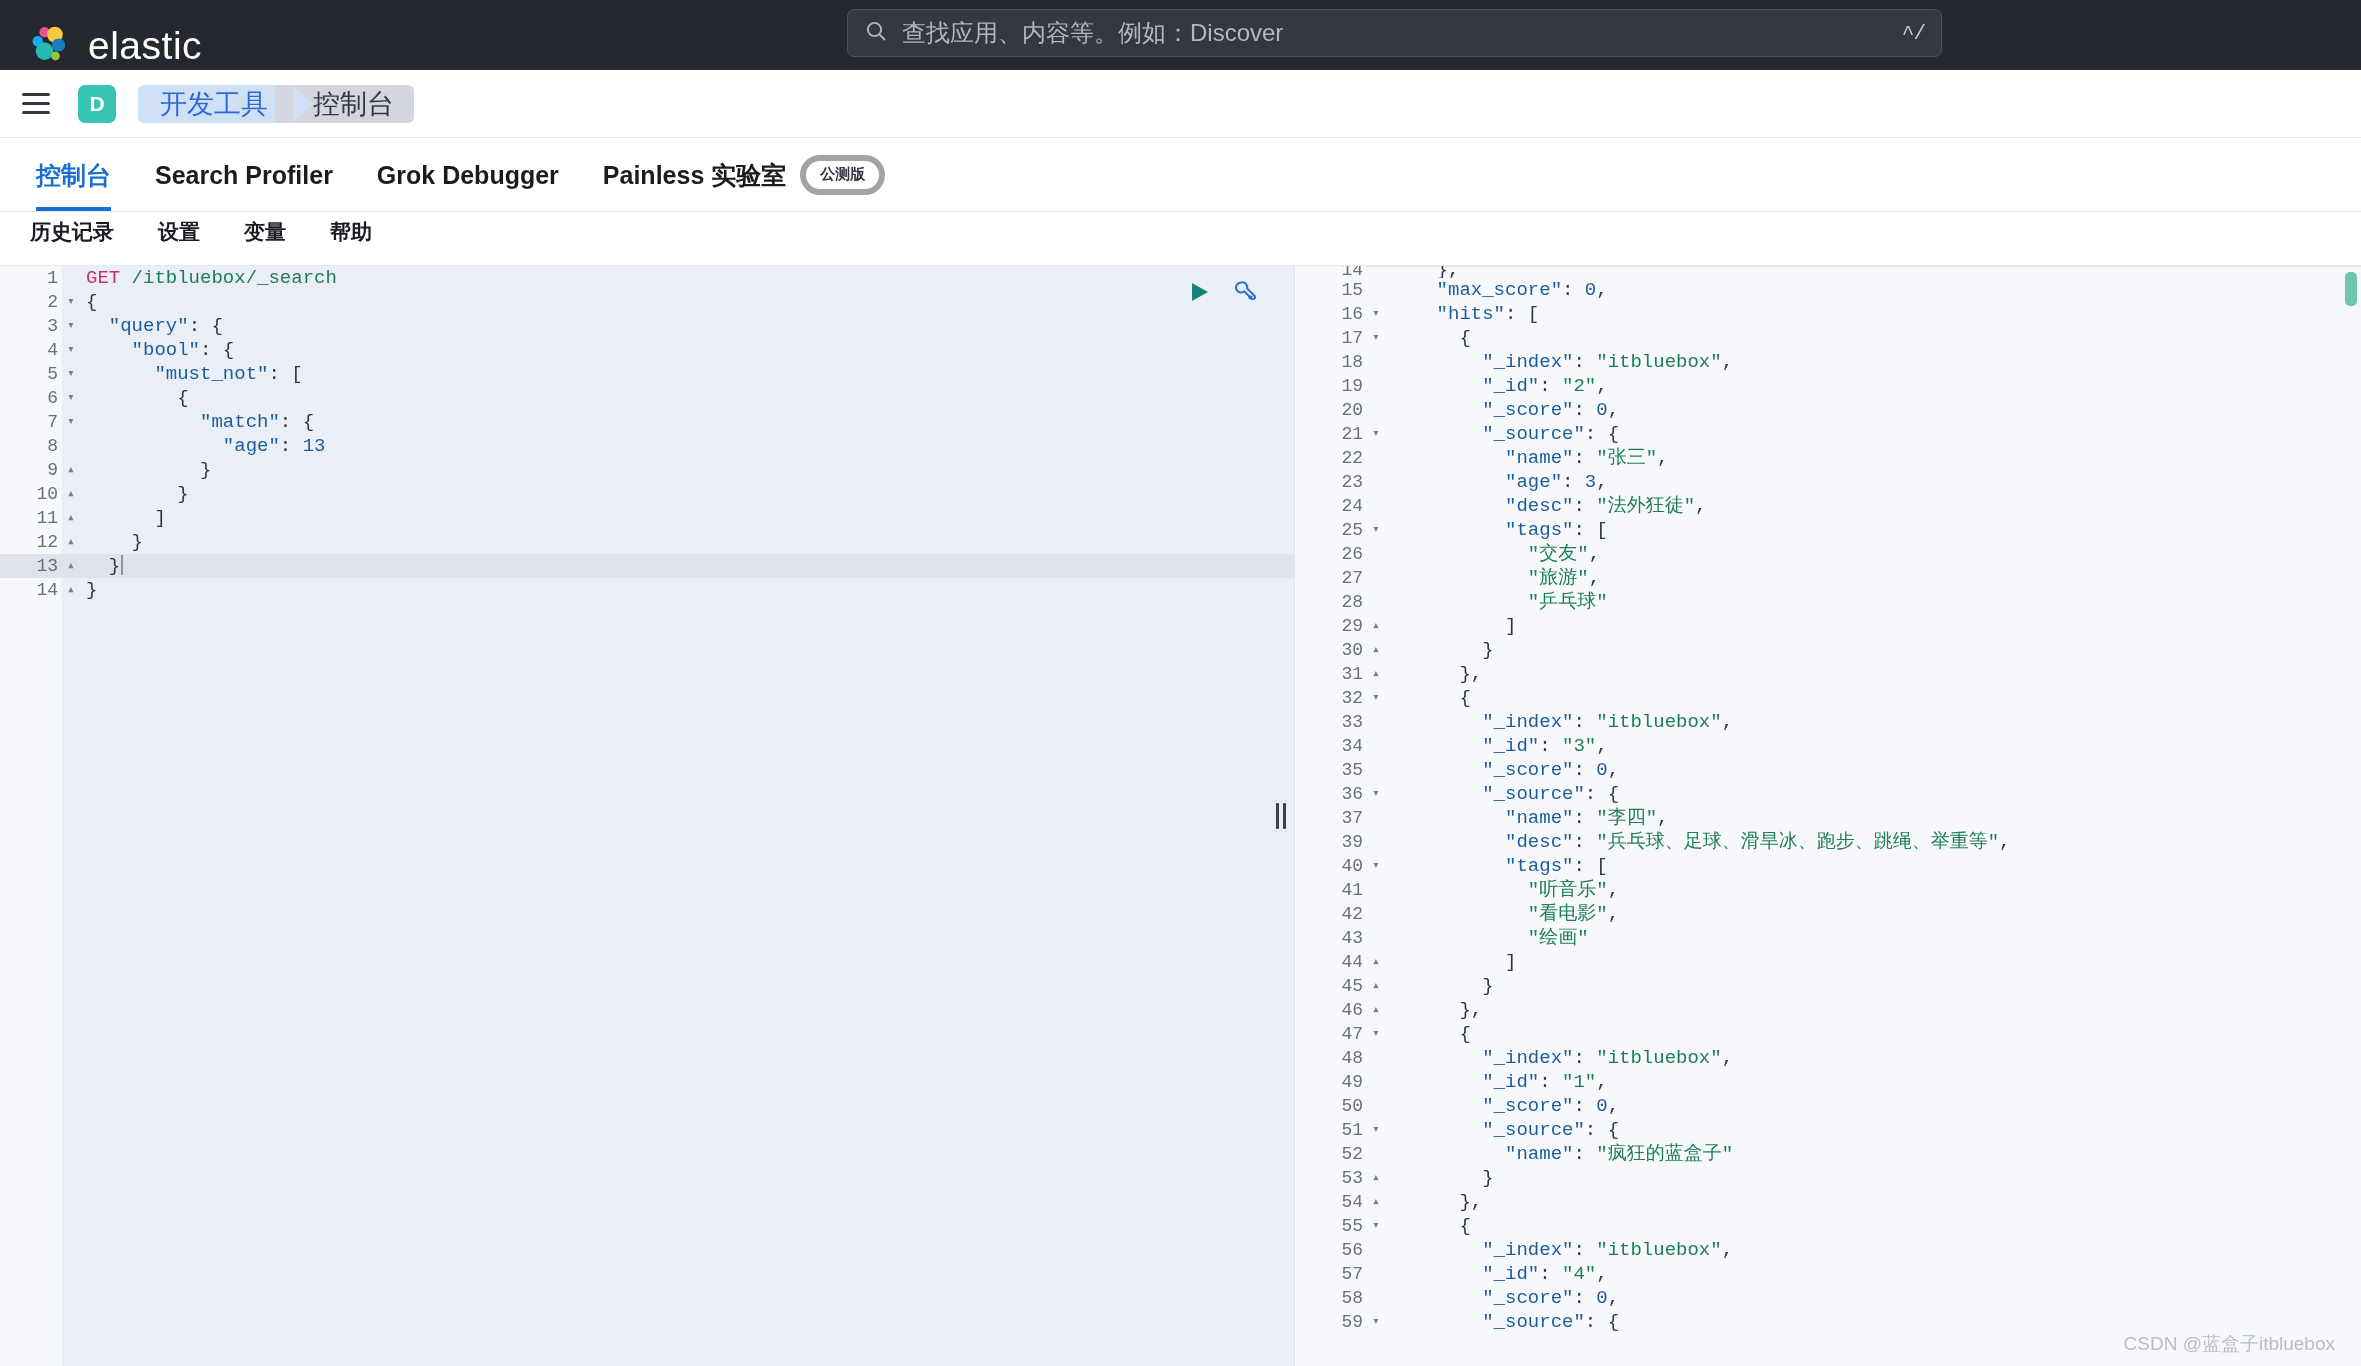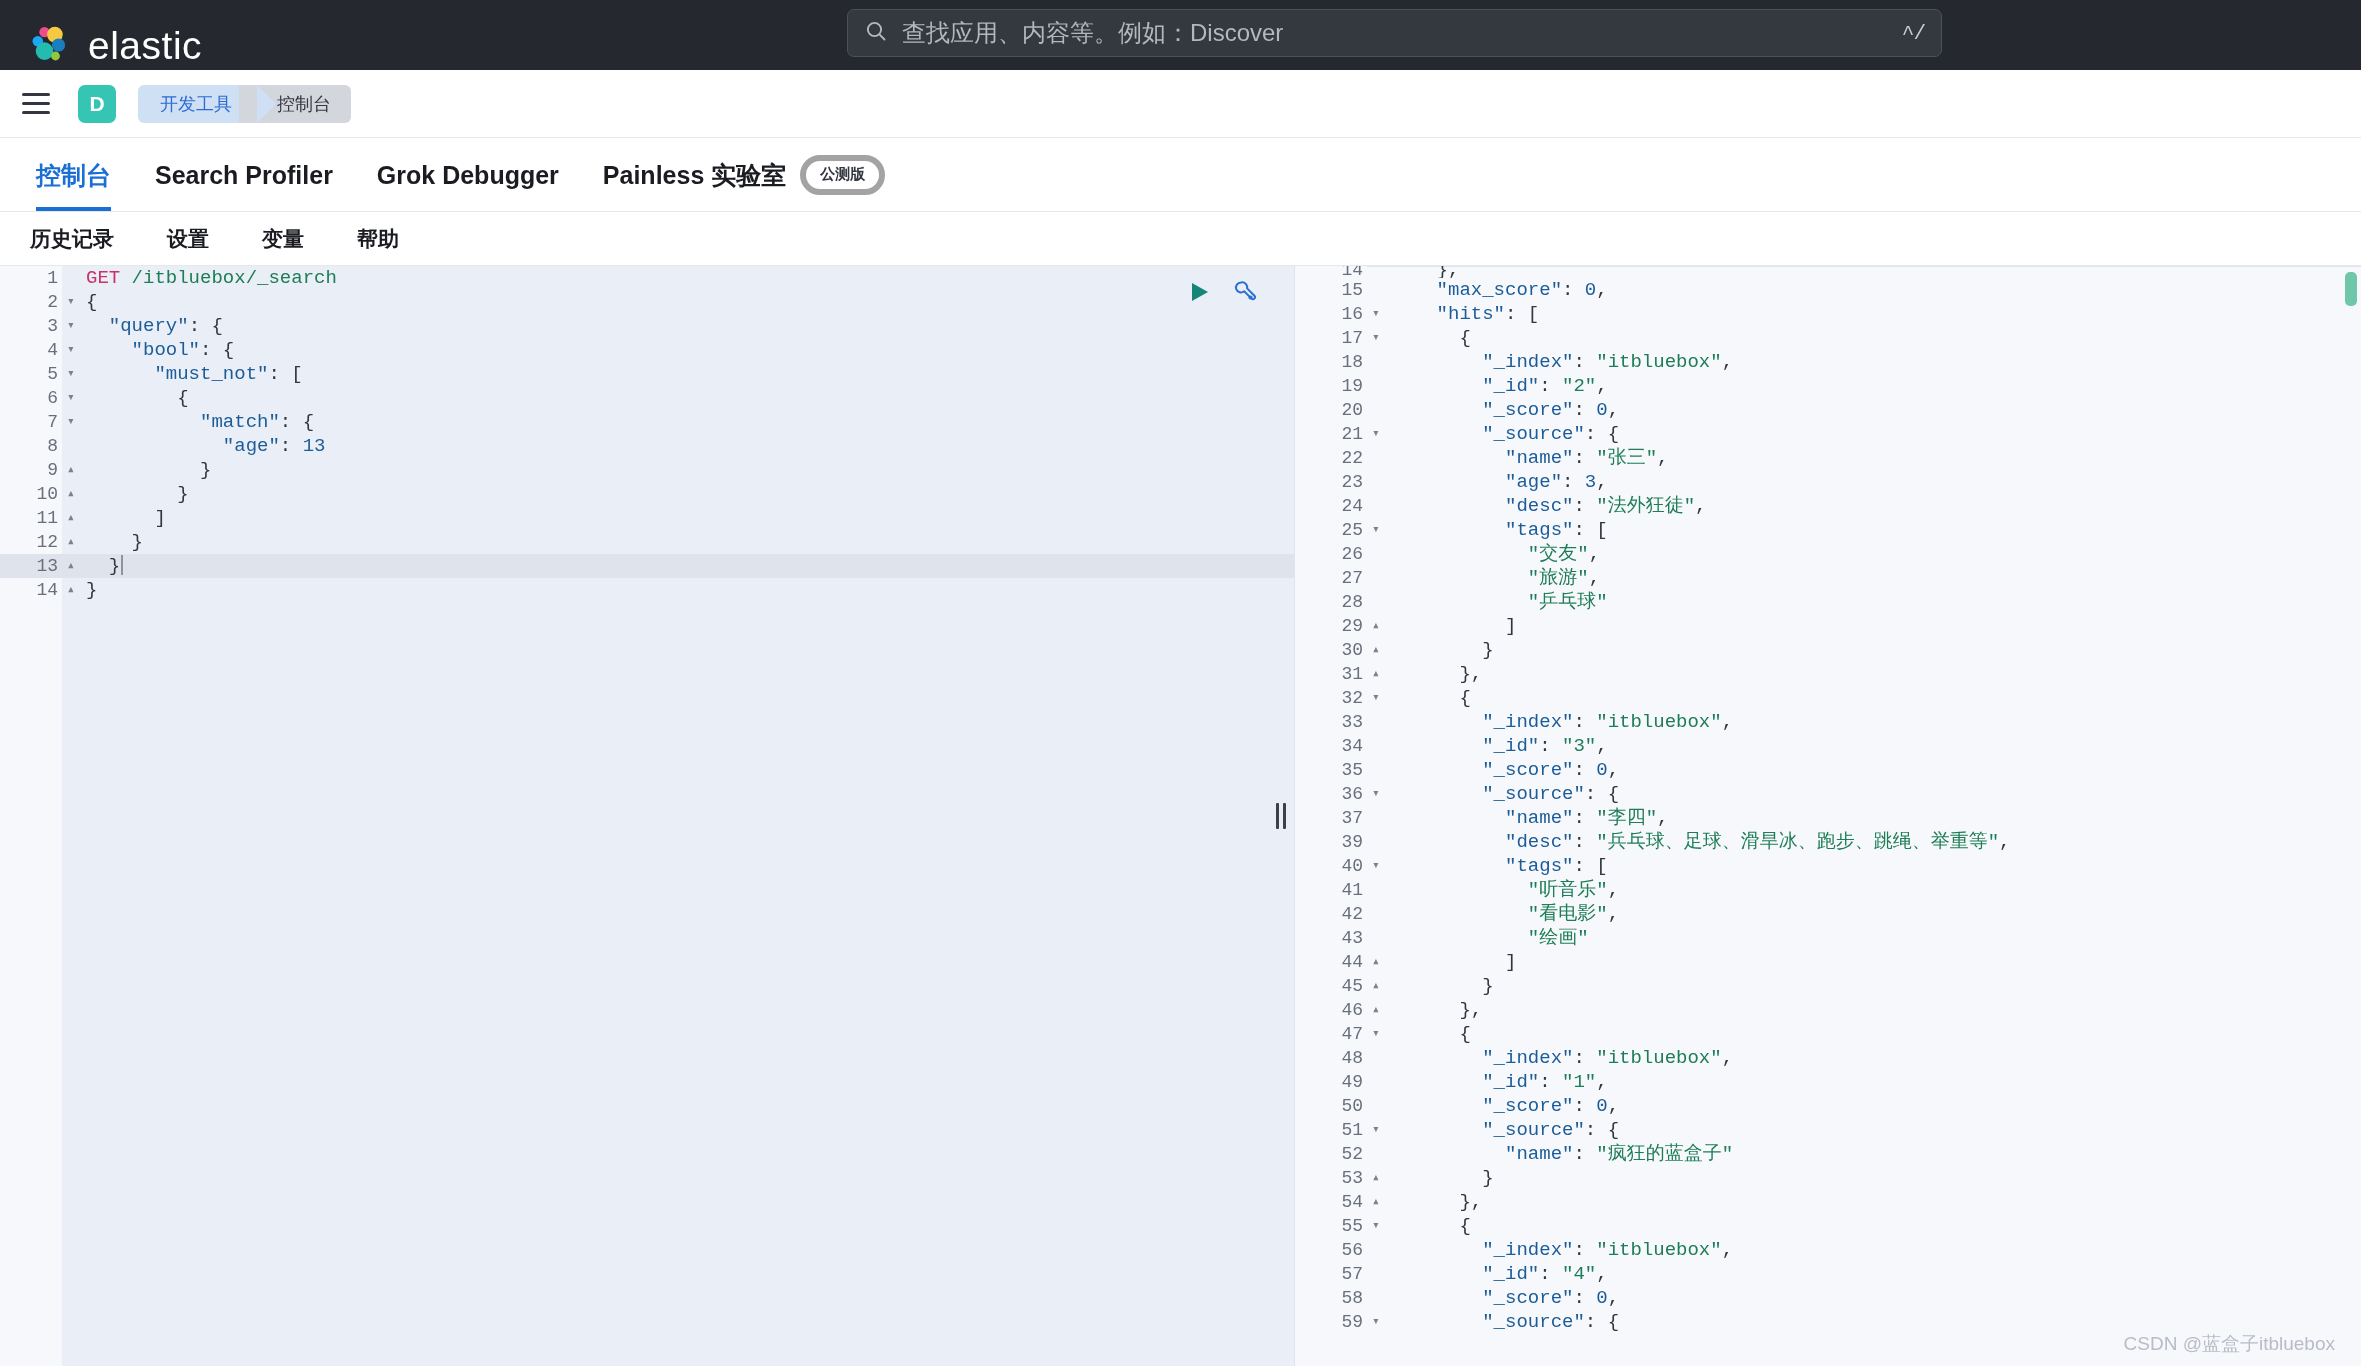--- a/index.html
+++ b/index.html
@@ -88,21 +88,21 @@
     color: #fff;
     font-size: 21px;
     font-weight: 700;
     display: flex; align-items: center; justify-content: center;
     cursor: pointer;
   }
   .crumbs { display: flex; align-items: center; height: 38px; }
   .crumb {
     height: 38px;
     display: flex; align-items: center;
-    font-size: 18px;
+    font-size: 27px;
     padding: 0 20px 0 22px;
     position: relative;
     white-space: nowrap;
   }
   .crumb.first {
     background: #cfe0f5;
     color: #2d6bd4;
     border-radius: 6px 0 0 6px;
     padding-right: 26px;
   }
@@ -159,23 +159,23 @@
     font-size: 15px;
     font-weight: 700;
     color: #343741;
   }
 
   
   .console-menu {
     height: 54px;
     background: #ffffff;
     display: flex;
-    align-items: center;
+    align-items: flex-start;
     padding-left: 14px;
-    gap: 21px;
+    gap: 12px;
     border-bottom: 1px solid #e5e8ee;
   }
   .console-menu-item {
     font-size: 21px;
     font-weight: 700;
     color: #1a1c21;
     padding: 6px 16px;
     cursor: pointer;
     white-space: nowrap;
   }

